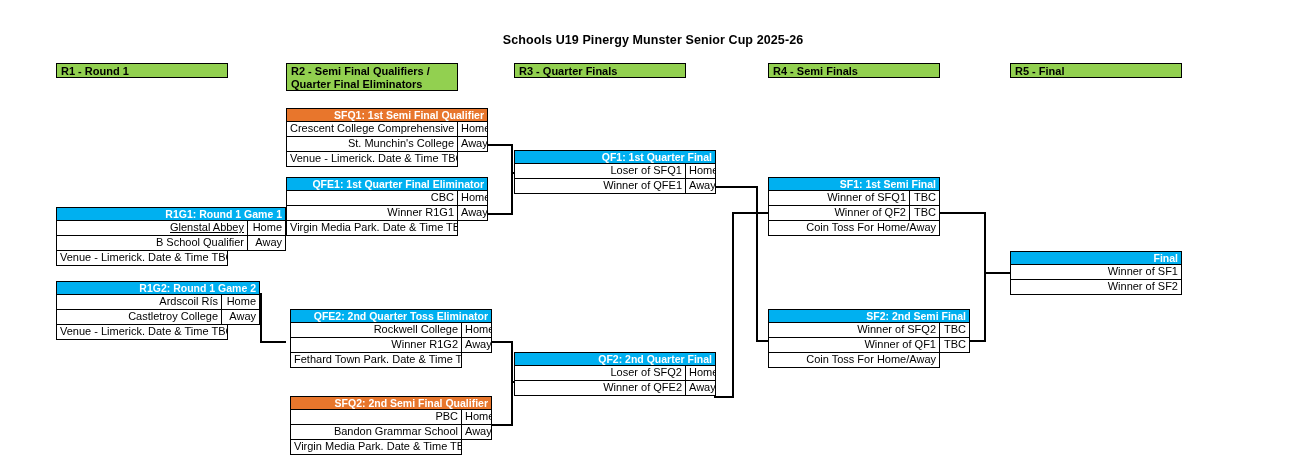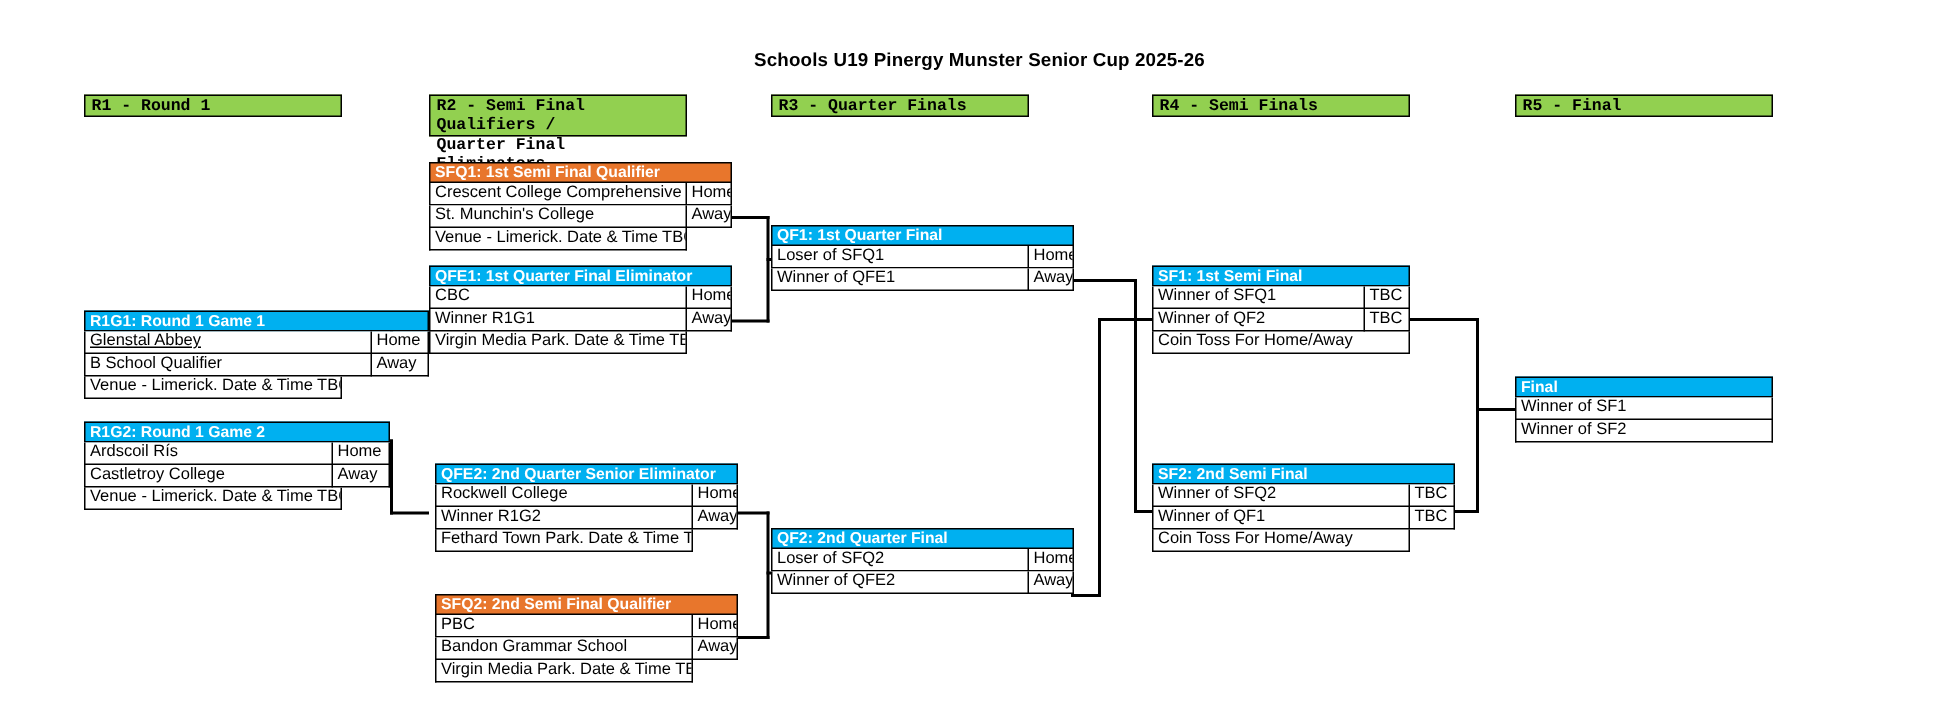--- a/index.html
+++ b/index.html
@@ -22,25 +22,24 @@
   
   .round-head{
     position:absolute;
     background:#92D050;
     border:1px solid #000;
     box-sizing:border-box;
     font-weight:bold;font-size:11px;
     padding:1px 4px;
     line-height:13px;
     white-space:pre-line;
-    font-family:Liberation Mono, monospace;
-  }
-
-  
-  .match{position:absolute;box-sizing:border-box;}
+  }
+
+  
+  .match{position:absolute;box-sizing:border-box;text-align:right;}
   .m-head{
     border:1px solid #000;
     box-sizing:border-box;
     height:14px;line-height:12px;
     font-weight:bold;font-size:10.5px;
     color:#ffffff;
     padding:0 3px;
     overflow:hidden;white-space:nowrap;
   }
   .m-head.blue{background:#00B0F0;}
@@ -175,21 +174,21 @@
       <div class="m-side" style="width:30px;">Home</div>
     </div>
     <div class="m-row">
       <div class="m-team" style="width:172px;">Winner R1G1</div>
       <div class="m-side" style="width:30px;">Away</div>
     </div>
     <div class="m-venue" style="width:172px;">Virgin Media Park.  Date &amp; Time TBC</div>
   </div>
 
   <div class="match" style="left:290px;top:309px;width:202px;">
-    <div class="m-head blue">QFE2: 2nd Quarter Senior Eliminator</div>
+    <div class="m-head blue">QFE2: 2nd Quarter Toss Eliminator</div>
     <div class="m-row">
       <div class="m-team" style="width:172px;">Rockwell College</div>
       <div class="m-side" style="width:30px;">Home</div>
     </div>
     <div class="m-row">
       <div class="m-team" style="width:172px;">Winner R1G2</div>
       <div class="m-side" style="width:30px;">Away</div>
     </div>
     <div class="m-venue" style="width:172px;">Fethard Town Park.  Date &amp; Time TBC</div>
   </div>

